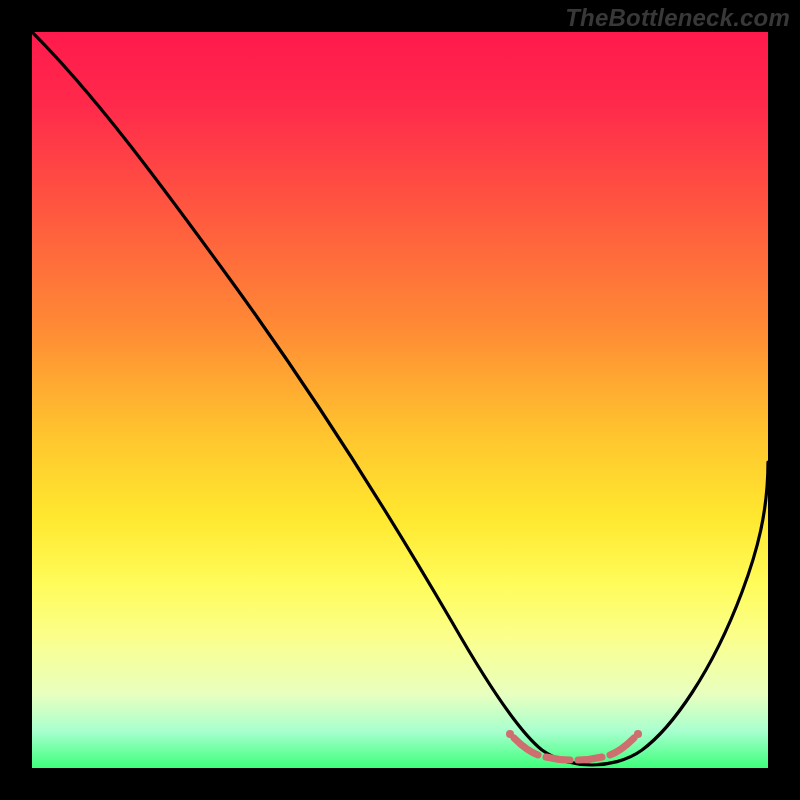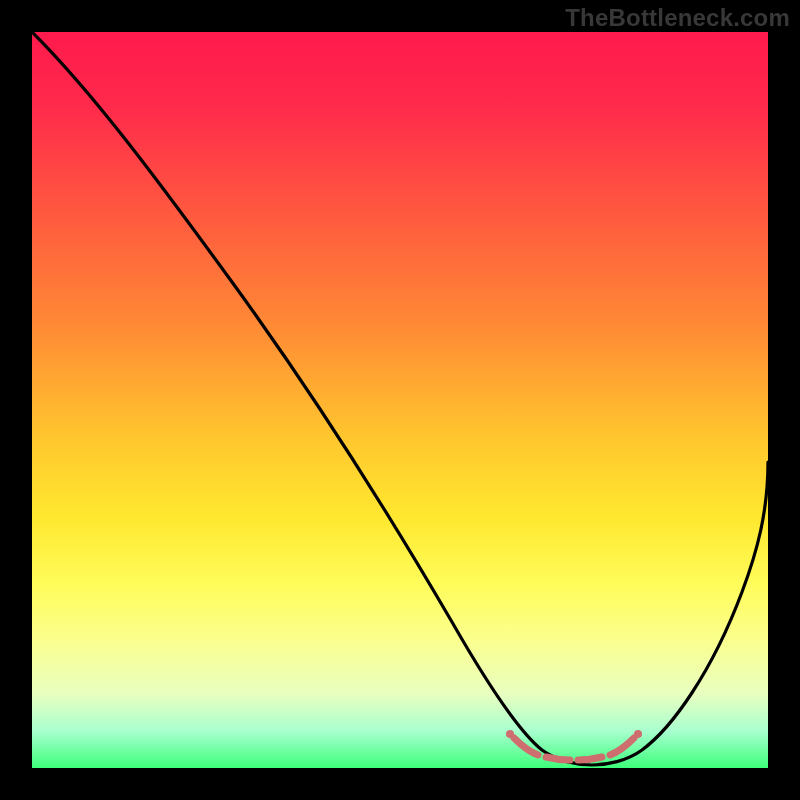--- a/index.html
+++ b/index.html
@@ -9,20 +9,21 @@
     height: 800px;
     background: #000;
     overflow: hidden;
     font-family: Arial, Helvetica, sans-serif;
   }
   .frame {
     position: relative;
     width: 800px;
     height: 688px;
     background: #000;
+    font-style: italic;
   }
   .watermark {
     position: absolute;
     top: 4px;
     right: 10px;
     color: #383838;
     font-size: 24px;
     font-weight: 600;
     letter-spacing: 0.2px;
     z-index: 50;

